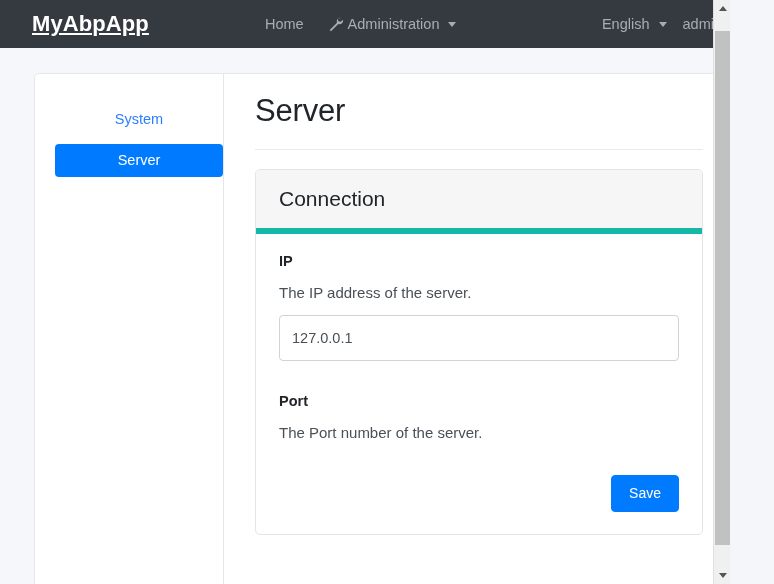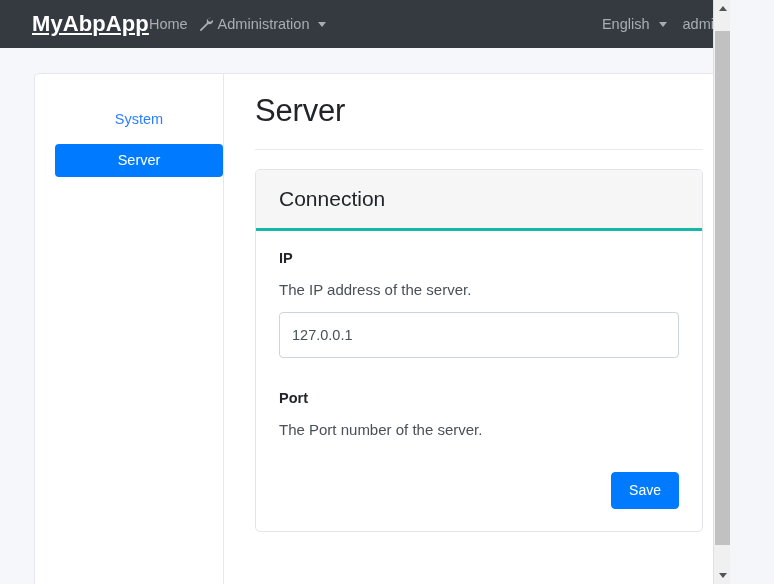--- a/index.html
+++ b/index.html
@@ -31,21 +31,22 @@
     color: #ffffff;
     font-size: 22px;
     font-weight: 700;
     margin-left: 32px;
     letter-spacing: .1px;
     white-space: nowrap;
   }
   .nav-center {
     display: flex;
     align-items: center;
-    gap: 10px;
+    margin-left: 116px;
+    gap: 24px;
     justify-content: space-between;
   }
   .nav-right {
     display: flex;
     align-items: center;
     margin-left: auto;
     margin-right: 18px;
     gap: 16px;
   }
   .nav-link {
@@ -134,21 +135,21 @@
   }
   
   #connection-card {
     border: 1px solid #e3e4e7;
     border-radius: 5px;
     background: #ffffff;
     overflow: hidden;
   }
   #connection-card-header {
     background: #f6f6f7;
-    border-bottom: 3px solid #14b8a6;
+    border-bottom: 6px solid #14b8a6;
     padding: 16px 23px;
   }
   #connection-card-title {
     font-size: 21px;
     font-weight: 400;
     color: #212529;
     margin: 0;
     line-height: 1.25;
   }
   #connection-card-body {

